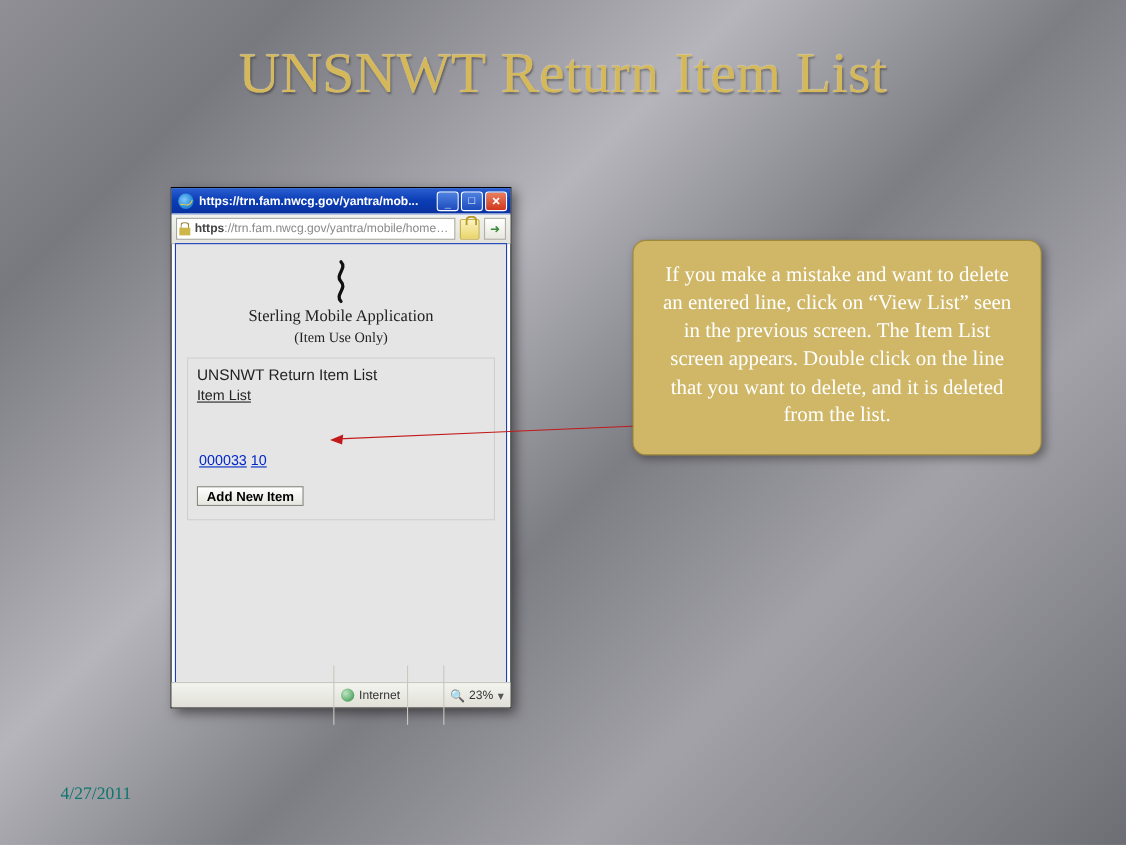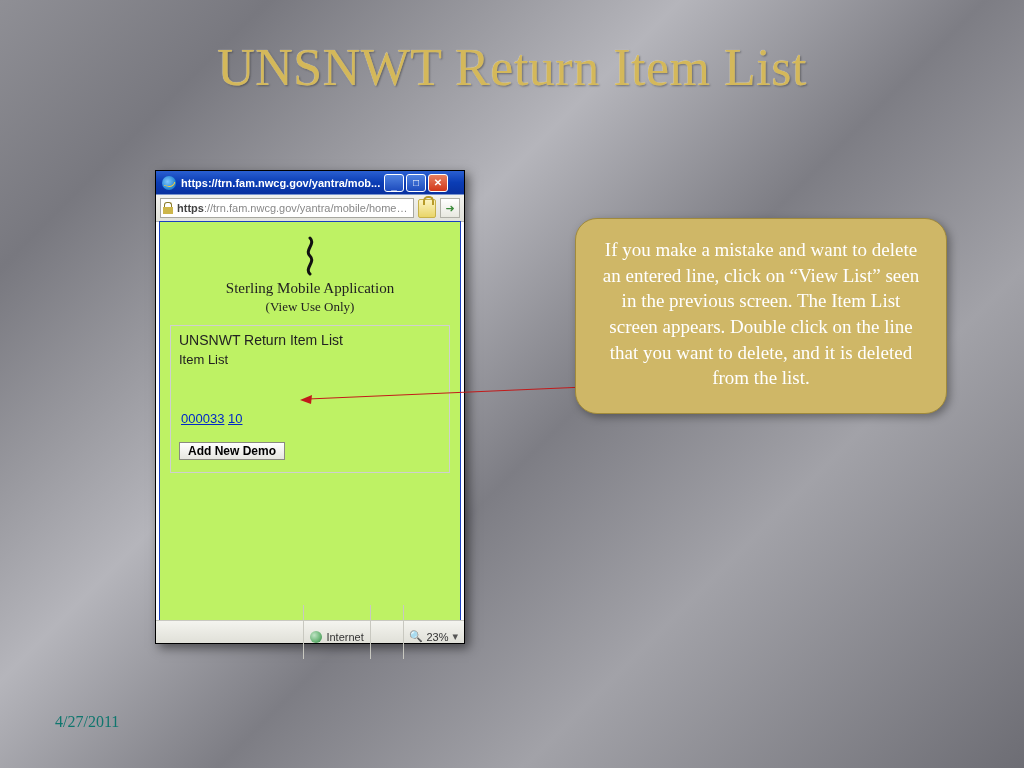--- a/index.html
+++ b/index.html
@@ -50,21 +50,21 @@
     background: #fff;
     box-shadow: 4px 4px 10px rgba(0,0,0,0.5);
     border: 1px solid #000;
     font-family: Tahoma, Arial, sans-serif;
   }
   .titlebar {
     height: 23px;
     background: linear-gradient(to bottom, #2a5fd1 0%, #0b3db5 50%, #0931a0 100%);
     display: flex;
     align-items: center;
-    padding: 0 16px 0 6px;
+    padding: 0 3px 0 6px;
     color: #fff;
     font-size: 11px;
     font-weight: bold;
     font-family: Tahoma, sans-serif;
   }
   .titlebar .ie-icon {
     width: 14px; height: 14px;
     background: radial-gradient(circle at 40% 40%, #7fc7ff 0%, #2a8cd8 60%, #1061a8 100%);
     border-radius: 50%;
     margin-right: 5px;
@@ -155,21 +155,21 @@
     border:1px solid #b0b0a8;
     background: linear-gradient(#fff,#e8e8e0);
     display:flex; align-items:center; justify-content:center;
     color:#3a8a3a; font-size:11px;
   }
 
   .page {
     position:absolute;
     left:3px; right:3px; top:50px; bottom:22px;
     border:1px solid #1a3fbf;
-    background:#bef264;
+    background:#e5e5e5;
     overflow:hidden;
   }
   .app-head {
     text-align:center;
     padding-top:14px;
     font-family: 'Times New Roman', serif;
     color:#222;
   }
   .app-logo {
     width:24px; height:40px; margin:0 auto 4px;
@@ -181,21 +181,21 @@
 
   .panel {
     margin: 10px 10px 0 10px;
     border:1px solid #cfcfcf;
     padding: 6px 8px 12px 8px;
     font-family: Arial, sans-serif;
     font-size: 13px;
     color:#222;
   }
   .panel .h1 { font-size:14px; margin-bottom:4px; }
-  .panel .h2 { font-size:13px; margin-bottom:19px; }
+  .panel .h2 { font-size:13px; margin-bottom:19px;text-decoration:underline; }
   .items { margin-left:2px;margin-top:44px; }
   .irow { margin: 2px 0; font-size:13px; }
   .irow a { color:#0028c8; text-decoration: underline; cursor:pointer; }
   .irow.selected a.code { color:#c23a18; }
   .addbtn {
     margin-top:14px;
     font-family: Arial, sans-serif;
     font-size: 12px;
     font-weight: bold;
     background: linear-gradient(#fff,#e6e6e0);
@@ -205,37 +205,37 @@
   }
 
   .statusbar {
     position:absolute; left:0; right:0; bottom:0; height:22px;
     background: linear-gradient(#f4f4ef,#e0e0d8);
     border-top:1px solid #c8c8c0;
     display:flex; align-items:center;
     font-size:11px; color:#333;
     font-family: Tahoma, sans-serif;
   }
-  .statusbar .cell { border-left:1px solid #c8c8c0; height:100%; display:flex; align-items:flex-end; padding:16px 6px; }
+  .statusbar .cell { border-left:1px solid #c8c8c0; height:100%; display:flex; align-items:center; padding:16px 6px; }
   .statusbar .spacer { flex:1; }
   .globe {
     width:12px; height:12px; border-radius:50%;
     background: radial-gradient(circle at 35% 35%, #bfe3c4 0%, #6fb77b 55%, #2a7d3a 100%);
     margin-right:4px;
   }
   .zoomico { margin-right:3px; color:#555; }
 
   
   .callout {
     position:absolute;
     left:575px; top:218px;
     width:330px;
     background:#cfb767;
     border:1px solid #a08a3c;
-    border-radius:22px;
+    border-radius:12px;
     padding:18px 20px 22px 20px;
     color:#fff;
     font-family: Georgia, 'Times New Roman', serif;
     font-size:19px;
     line-height:1.35;
     text-align:center;
     box-shadow: 3px 3px 8px rgba(0,0,0,0.35);
   }
 
   
@@ -279,33 +279,33 @@
   </div>
 
   <div class="page">
     <div class="app-head">
       <div class="app-logo">
         <svg viewBox="0 0 24 40">
             <path d="M12 2 C18 8 6 14 12 20 C18 26 6 32 12 38" stroke="#111" stroke-width="3" fill="none" stroke-linecap="round"></path>
           </svg>
       </div>
       <div class="app-title">Sterling Mobile Application</div>
-      <div class="app-sub">(View Use Only)</div>
+      <div class="app-sub">(Item Use Only)</div>
     </div>
 
     <div class="panel">
       <div class="h1">UNSNWT Return Item List</div>
       <div class="h2">Item List</div>
       <div class="items">
         <div class="irow">
           <a class="code">000033</a>
           <a class="qty">10</a>
         </div>
       </div>
-      <button class="addbtn">Add New Demo</button>
+      <button class="addbtn">Add New Item</button>
     </div>
   </div>
 
   <div class="statusbar">
     <span class="spacer"></span>
     <div class="cell">
       <span class="globe"></span>
       <span>Internet</span>
     </div>
     <div class="cell" style="width:20px;"></div>

